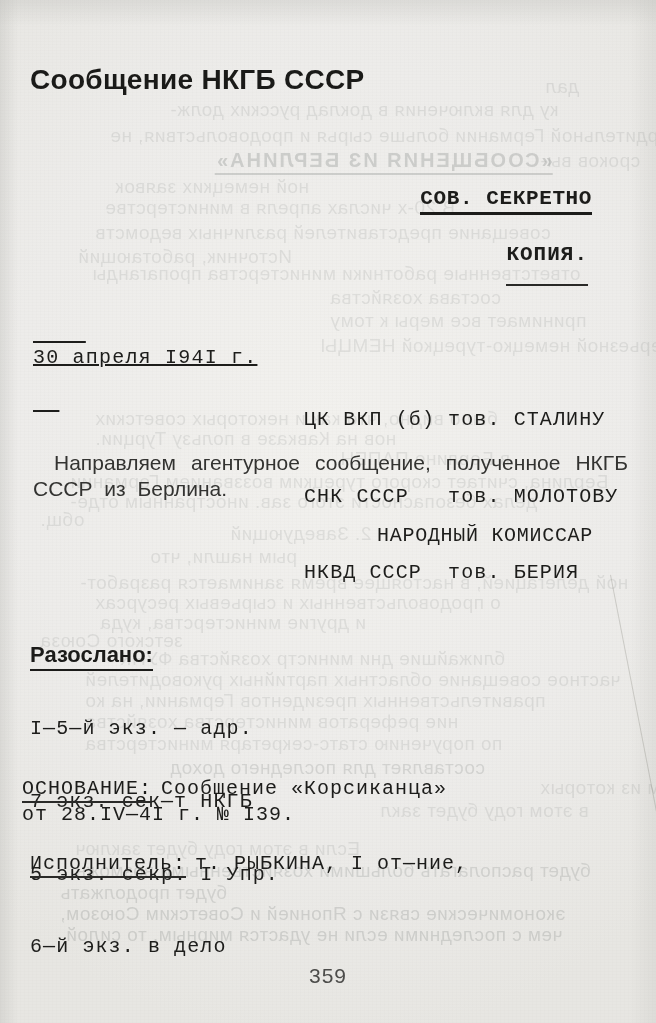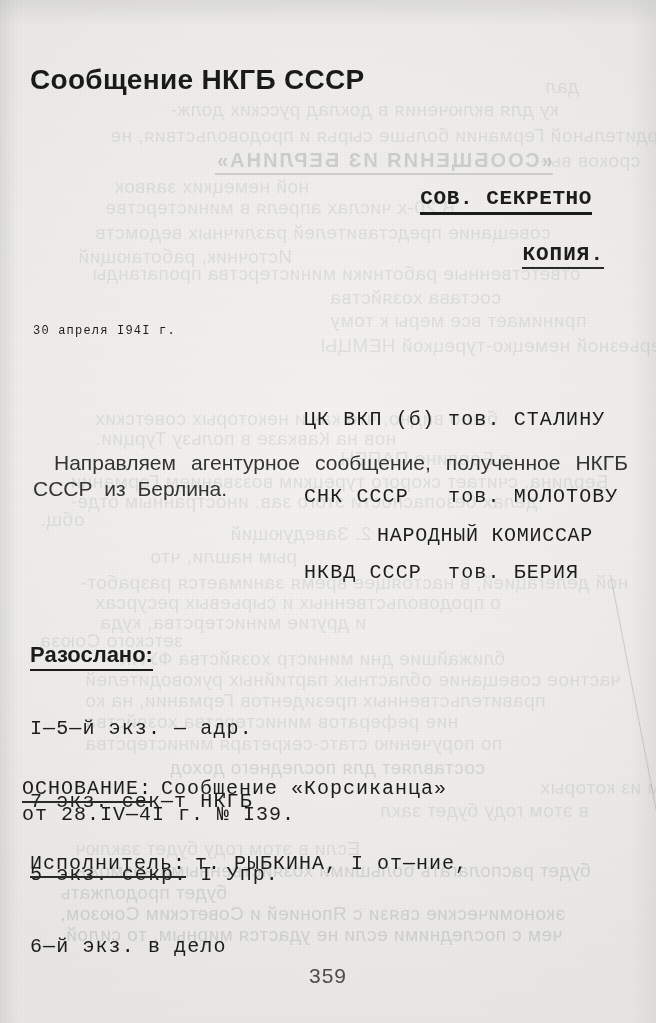--- a/index.html
+++ b/index.html
@@ -29,27 +29,27 @@
   .book-title{
     left:30px;top:64px;
     font-size:28px;font-weight:bold;letter-spacing:.3px;color:#1a1a18;
   }
   .classification{
     right:64px;top:187px;
     font-size:21px;font-weight:bold;letter-spacing:.6px;color:#1c1c1a;
     border-bottom:3px solid #1c1c1a;padding-bottom:2px;
   }
   .copy-label{
-    right:52px;top:243px;
+    right:68px;top:243px;
     font-size:21px;font-weight:bold;letter-spacing:1px;color:#1d1d1b;
-    border-bottom:2px solid #2a2a28;padding-bottom:1px;
+    border-bottom:2px solid #2a2a28;padding-bottom:18px;
   }
   .date-block{
-    left:33px;top:274px;
-    font-size:12px;letter-spacing:1.2px;line-height:23px;color:#1d1d1b;white-space:pre;
+    left:33px;top:300px;
+    font-size:20px;letter-spacing:1.2px;line-height:23px;color:#1d1d1b;white-space:pre;text-decoration:underline;
   }
   .addressees{
     left:304px;top:356px;
     font-size:20px;letter-spacing:1.1px;line-height:25.5px;color:#1c1c1a;white-space:pre;
   }
   .intro{
     left:33px;top:450px;width:595px;
     font-size:21px;line-height:26px;color:#333331;
     text-align:justify;text-indent:21px;word-spacing:6px;
   }

